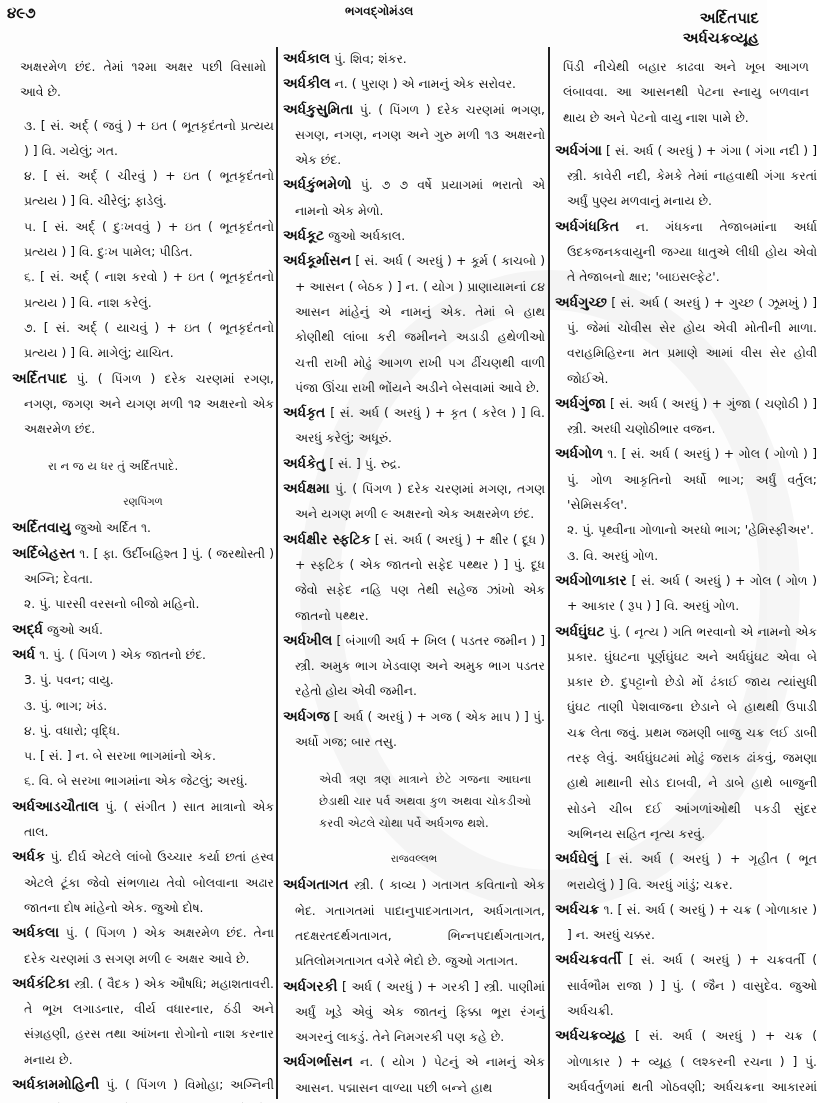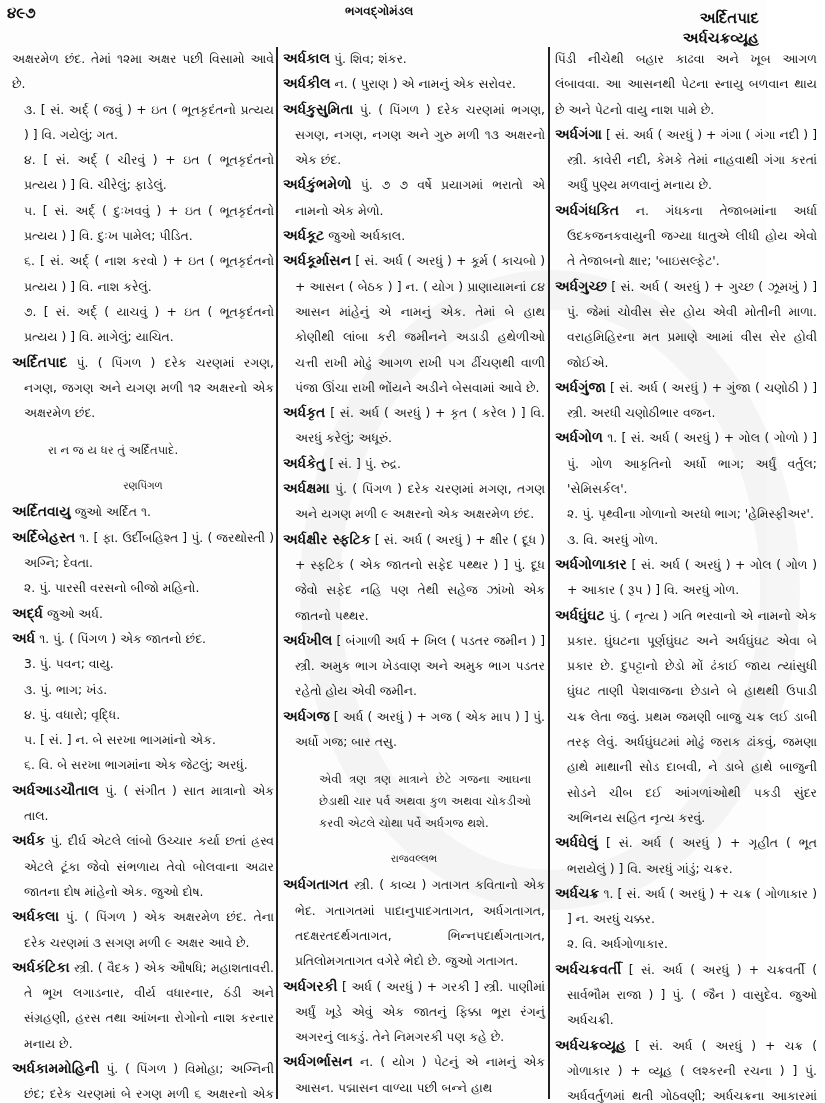--- a/index.html
+++ b/index.html
@@ -14,21 +14,21 @@
                font-weight: bold; line-height: 20px; }
   .col { position: absolute; top: 46px; font-size: 12.4px; line-height: 25.3px; text-align: justify; }
   .col1 { left: 12px; width: 262px; }
   .col2 { left: 283px; width: 262px; }
   .col3 { left: 555px; width: 262px; }
   .rule { position: absolute; width: 2px; background: #222; }
   .rule1 { left: 276px; top: 47px; height: 1052px; }
   .rule2 { left: 548px; top: 47px; height: 1052px; }
   .entry { margin: 0; padding-left: 12px; text-indent: -12px; }
   .sub { margin: 0; padding-left: 12px; text-indent: 0; }
-  .cont { margin: 0; }
+  .cont { margin: 8px; }
   .hw { font-weight: bold; font-size: 14px; }
   .quote { margin: 14px; padding-left: 22px; font-size: 11.6px; line-height: 22px; }
   .src { margin: 4px; text-align: center; font-size: 10.5px; line-height: 20px; }
 </style>
 </head>
 <body>
 
 <div class="page">
   <div class="watermark"></div>
 
@@ -94,17 +94,16 @@
       <p class="entry"><span class="hw">અર્ધગંધકિત</span> <span>ન. ગંધકના તેજાબમાંના અર્ધા ઉદકજનકવાયુની જગ્યા ધાતુએ લીધી હોય એવો તે તેજાબનો ક્ષાર; 'બાઇસલ્ફેટ'.</span></p>
       <p class="entry"><span class="hw">અર્ધગુચ્છ</span> <span>[ સં. અર્ધ ( અરધું ) + ગુચ્છ ( ઝૂમખું ) ] પું. જેમાં ચોવીસ સેર હોય એવી મોતીની માળા. વરાહમિહિરના મત પ્રમાણે આમાં વીસ સેર હોવી જોઈએ.</span></p>
       <p class="entry"><span class="hw">અર્ધગુંજા</span> <span>[ સં. અર્ધ ( અરધું ) + ગુંજા ( ચણોઠી ) ] સ્ત્રી. અરધી ચણોઠીભાર વજન.</span></p>
       <p class="entry"><span class="hw">અર્ધગોળ</span> <span>૧. [ સં. અર્ધ ( અરધું ) + ગોલ ( ગોળો ) ] પું. ગોળ આકૃતિનો અર્ધો ભાગ; અર્ધું વર્તુલ; 'સેમિસર્કલ'.</span></p>
       <p class="sub">૨. પું. પૃથ્વીના ગોળાનો અરધો ભાગ; 'હેમિસ્ફીઅર'.</p>
       <p class="sub">૩. વિ. અરધું ગોળ.</p>
       <p class="entry"><span class="hw">અર્ધગોળાકાર</span> <span>[ સં. અર્ધ ( અરધું ) + ગોલ ( ગોળ ) + આકાર ( રૂપ ) ] વિ. અરધું ગોળ.</span></p>
       <p class="entry"><span class="hw">અર્ધઘુંઘટ</span> <span>પું. ( નૃત્ય ) ગતિ ભરવાનો એ નામનો એક પ્રકાર. ઘુંઘટના પૂર્ણઘુંઘટ અને અર્ધઘુંઘટ એવા બે પ્રકાર છે. દુપટ્ટાનો છેડો મોં ઢંકાઈ જાય ત્યાંસુધી ઘુંઘટ તાણી પેશવાજના છેડાને બે હાથથી ઉપાડી ચક્ર લેતા જવું. પ્રથમ જમણી બાજુ ચક્ર લઈ ડાબી તરફ લેવું. અર્ધઘુંઘટમાં મોઢું જરાક ઢાંકવું, જમણા હાથે માથાની સોડ દાબવી, ને ડાબે હાથે બાજુની સોડને ચીબ દઈ આંગળાંઓથી પકડી સુંદર અભિનય સહિત નૃત્ય કરવું.</span></p>
       <p class="entry"><span class="hw">અર્ધઘેલું</span> <span>[ સં. અર્ધ ( અરધું ) + ગૃહીત ( ભૂત ભરાયેલું ) ] વિ. અરધું ગાંડું; ચક્રર.</span></p>
       <p class="entry"><span class="hw">અર્ધચક્ર</span> <span>૧. [ સં. અર્ધ ( અરધું ) + ચક્ર ( ગોળાકાર ) ] ન. અરધું ચક્કર.</span></p>
-      <p class="sub">૨. વિ. અર્ધગોળાકાર.</p>
       <p class="entry"><span class="hw">અર્ધચક્રવર્તી</span> <span>[ સં. અર્ધ ( અરધું ) + ચક્રવર્તી ( સાર્વભૌમ રાજા ) ] પું. ( જૈન ) વાસુદેવ. જુઓ અર્ધચક્રી.</span></p>
       <p class="entry"><span class="hw">અર્ધચક્રવ્યૂહ</span> <span>[ સં. અર્ધ ( અરધું ) + ચક્ર ( ગોળાકાર ) + વ્યૂહ ( લશ્કરની રચના ) ] પું. અર્ધવર્તુળમાં થતી ગોઠવણી; અર્ધચક્રના આકારમાં લશ્કરની ગોઠવણ.</span></p>
     </div>
 </div>
 
 </body></html>

